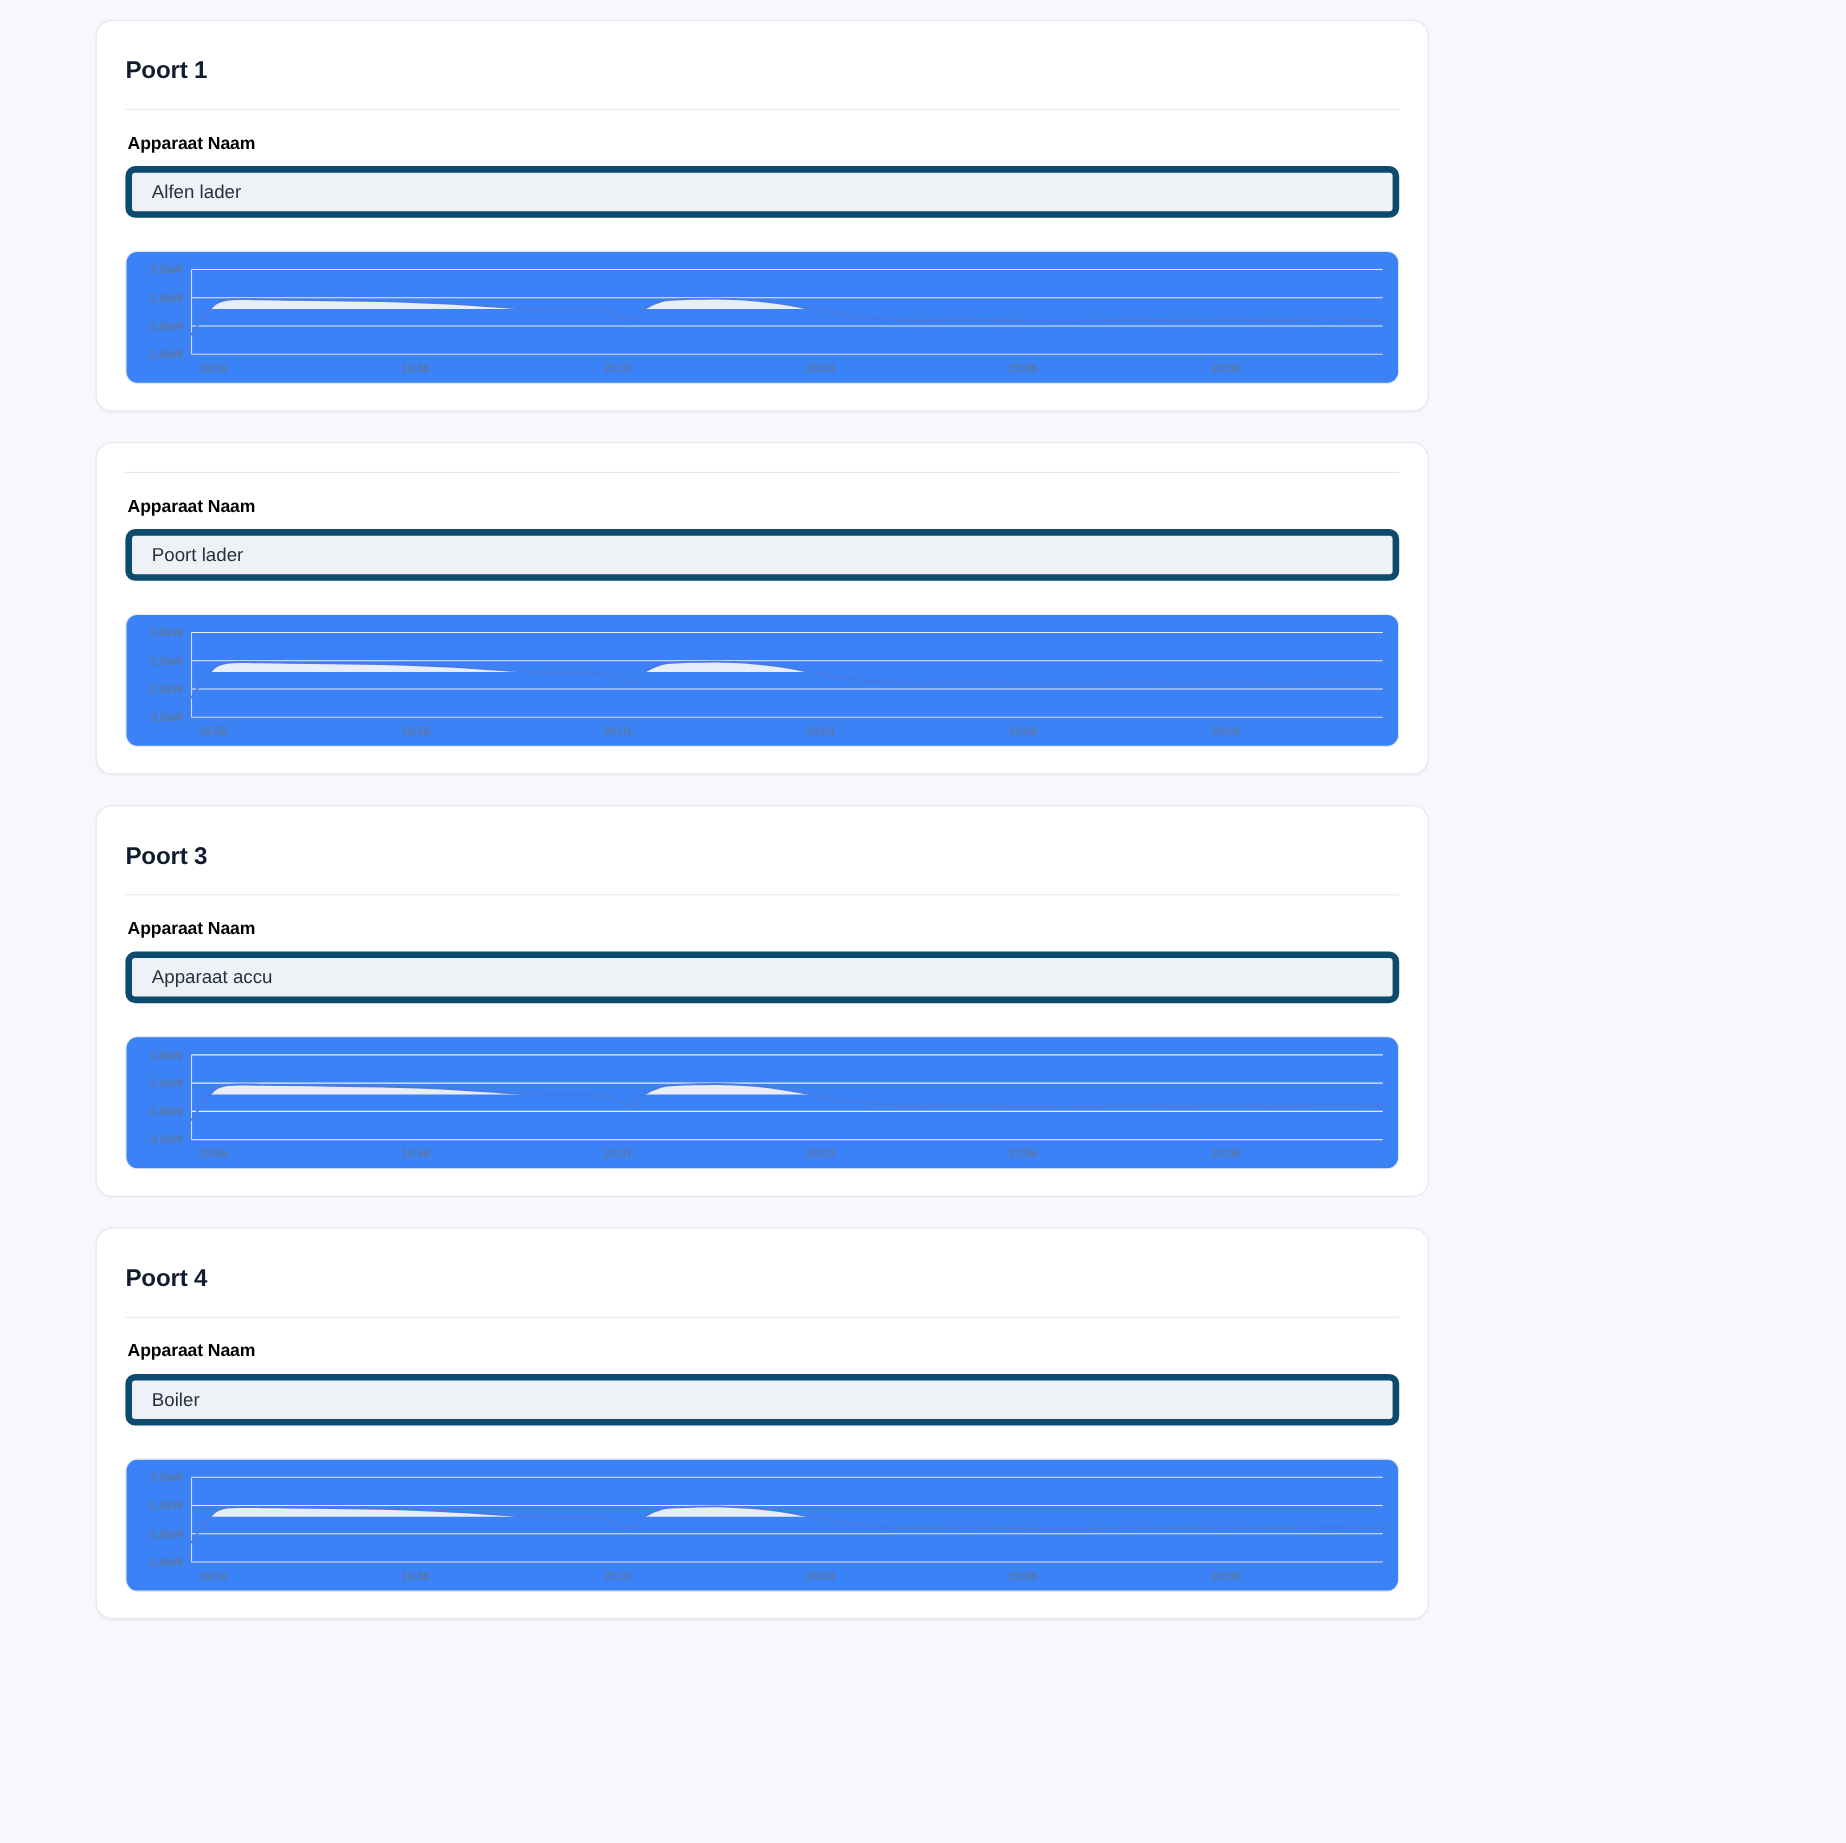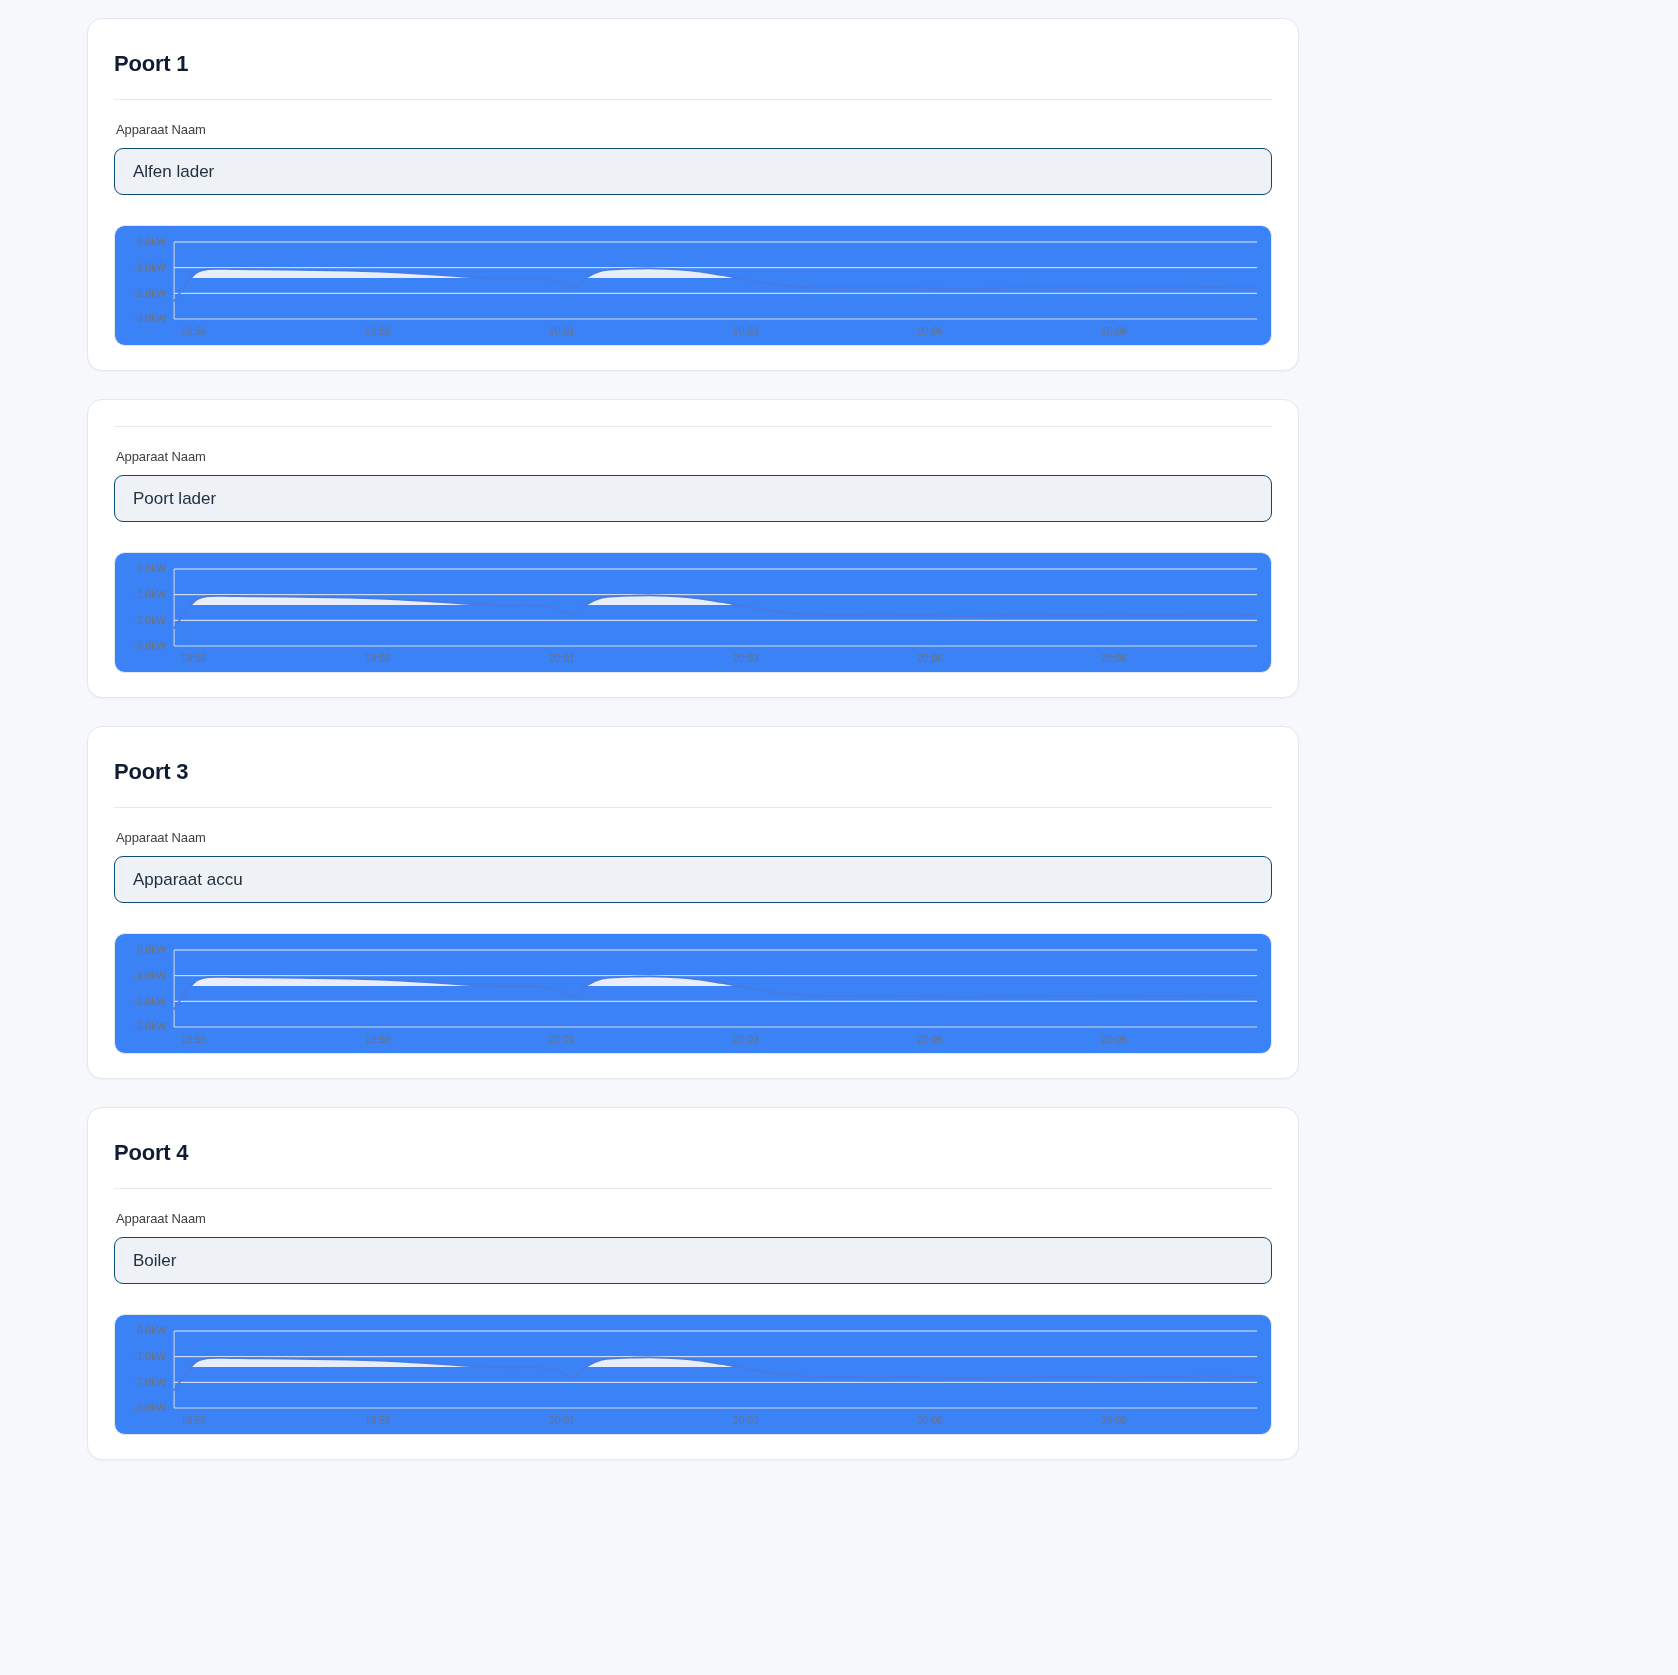--- a/index.html
+++ b/index.html
@@ -31,31 +31,31 @@
     margin: 6px 0 0 0;
     padding: 0 0 22px 0;
   }
   .divider {
     height: 1px;
     background: #e4e9f0;
     width: 100%;
     margin: 0 0 22px 0;
   }
   .field-label {
-    font-size: 13px;
-    font-weight: normal;
-    color: #404040;
+    font-size: 16px;
+    font-weight: bold;
+    color: #000000;
     letter-spacing: -0.1px;
     margin: 0 0 11px 2px;
   }
   .text-input {
     width: 100%;
     height: 47px;
     background: #eef2f7;
-    border: 1px solid #0c4a6e;
+    border: 6px solid #0c4a6e;
     border-radius: 9px;
     display: flex;
     align-items: center;
     padding: 0 18px;
     font-size: 17px;
     color: #24303f;
     font-family: "Liberation Sans", sans-serif;
   }
   .chart-panel {
     margin-top: 30px;

